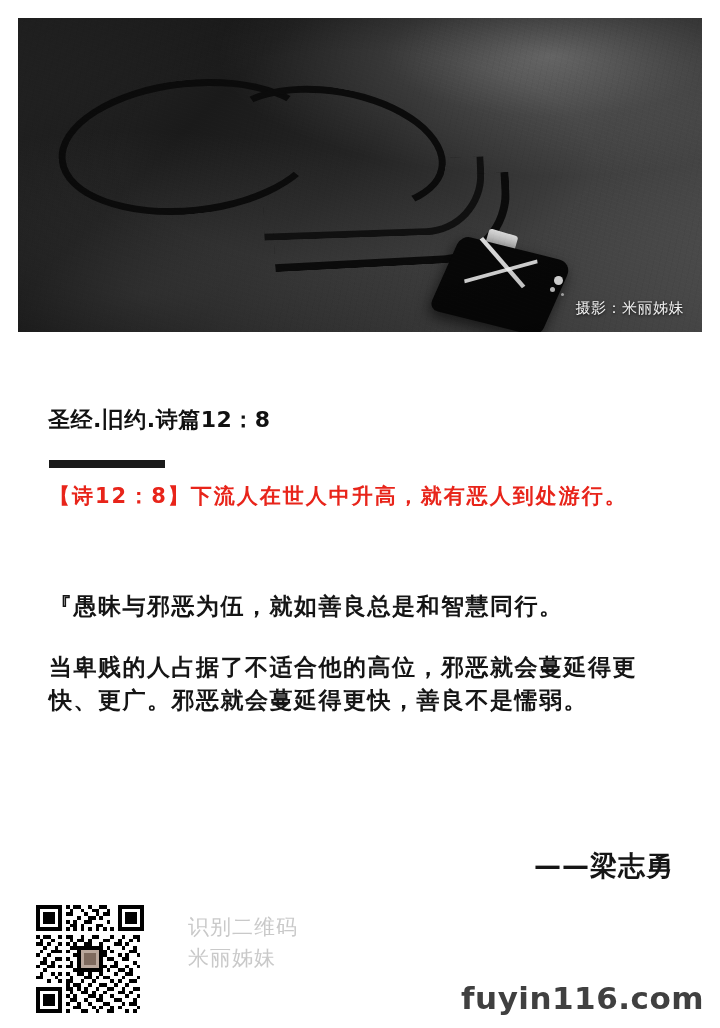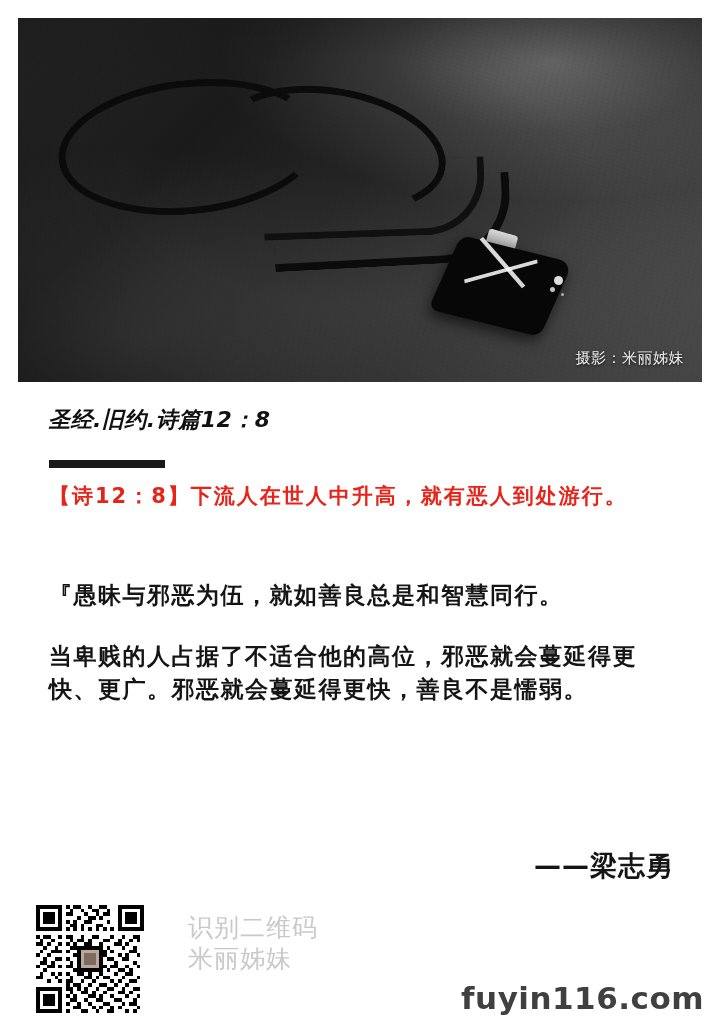--- a/index.html
+++ b/index.html
@@ -14,21 +14,21 @@
     position: relative;
     overflow: hidden;
   }
 
   
   .hero {
     position: absolute;
     left: 18px;
     top: 18px;
     width: 684px;
-    height: 364px;
+    height: 314px;
     overflow: hidden;
     background: #6d28d9;
   }
   .hero-bg {
     position: absolute;
     inset: 0;
     background:
       radial-gradient(ellipse 70% 55% at 78% 12%, rgba(255,255,255,0.30) 0%, rgba(255,255,255,0.10) 35%, rgba(255,255,255,0) 70%),
       radial-gradient(ellipse 90% 80% at 18% 88%, rgba(150,150,150,0.20) 0%, rgba(0,0,0,0) 65%),
       linear-gradient(135deg, #2b2b2b 0%, #1a1a1a 28%, #242424 48%, #3a3a3a 70%, #565656 88%, #6a6a6a 100%);
@@ -136,21 +136,20 @@
 
   
   .title {
     position: absolute;
     left: 48px;
     top: 405px;
     font-size: 22px;
     font-weight: bold;
     color: #111;
     letter-spacing: .5px;
-    font-style: italic;
   }
 
   
   .rule {
     position: absolute;
     left: 49px;
     top: 460px;
     width: 116px;
     height: 8px;
     background: #1a1a1a;
@@ -174,21 +173,21 @@
     position: absolute;
     left: 49px;
     top: 578px;
     width: 622px;
     color: #151515;
     font-size: 23px;
     line-height: 33px;
     letter-spacing: 1.5px;
     font-weight: bold;
   }
-  .body-text p { margin: 1px 0 28px 0; }
+  .body-text p { margin: 12px 0 28px 0; }
   .body-text p:last-child { margin-bottom: 0; }
 
   
   .signature {
     position: absolute;
     right: 46px;
     top: 848px;
     font-size: 27px;
     font-weight: bold;
     color: #151515;
@@ -203,21 +202,21 @@
     width: 108px;
     height: 108px;
     background: #fff;
   }
   .qr svg { display: block; }
   .qr-caption {
     position: absolute;
     left: 188px;
     top: 912px;
     color: #c9c9c9;
-    font-size: 25px;
+    font-size: 21px;
     line-height: 31px;
     letter-spacing: 1px;
   }
 
   
   .site {
     position: absolute;
     right: 16px;
     bottom: 12px;
     font-size: 31px;

